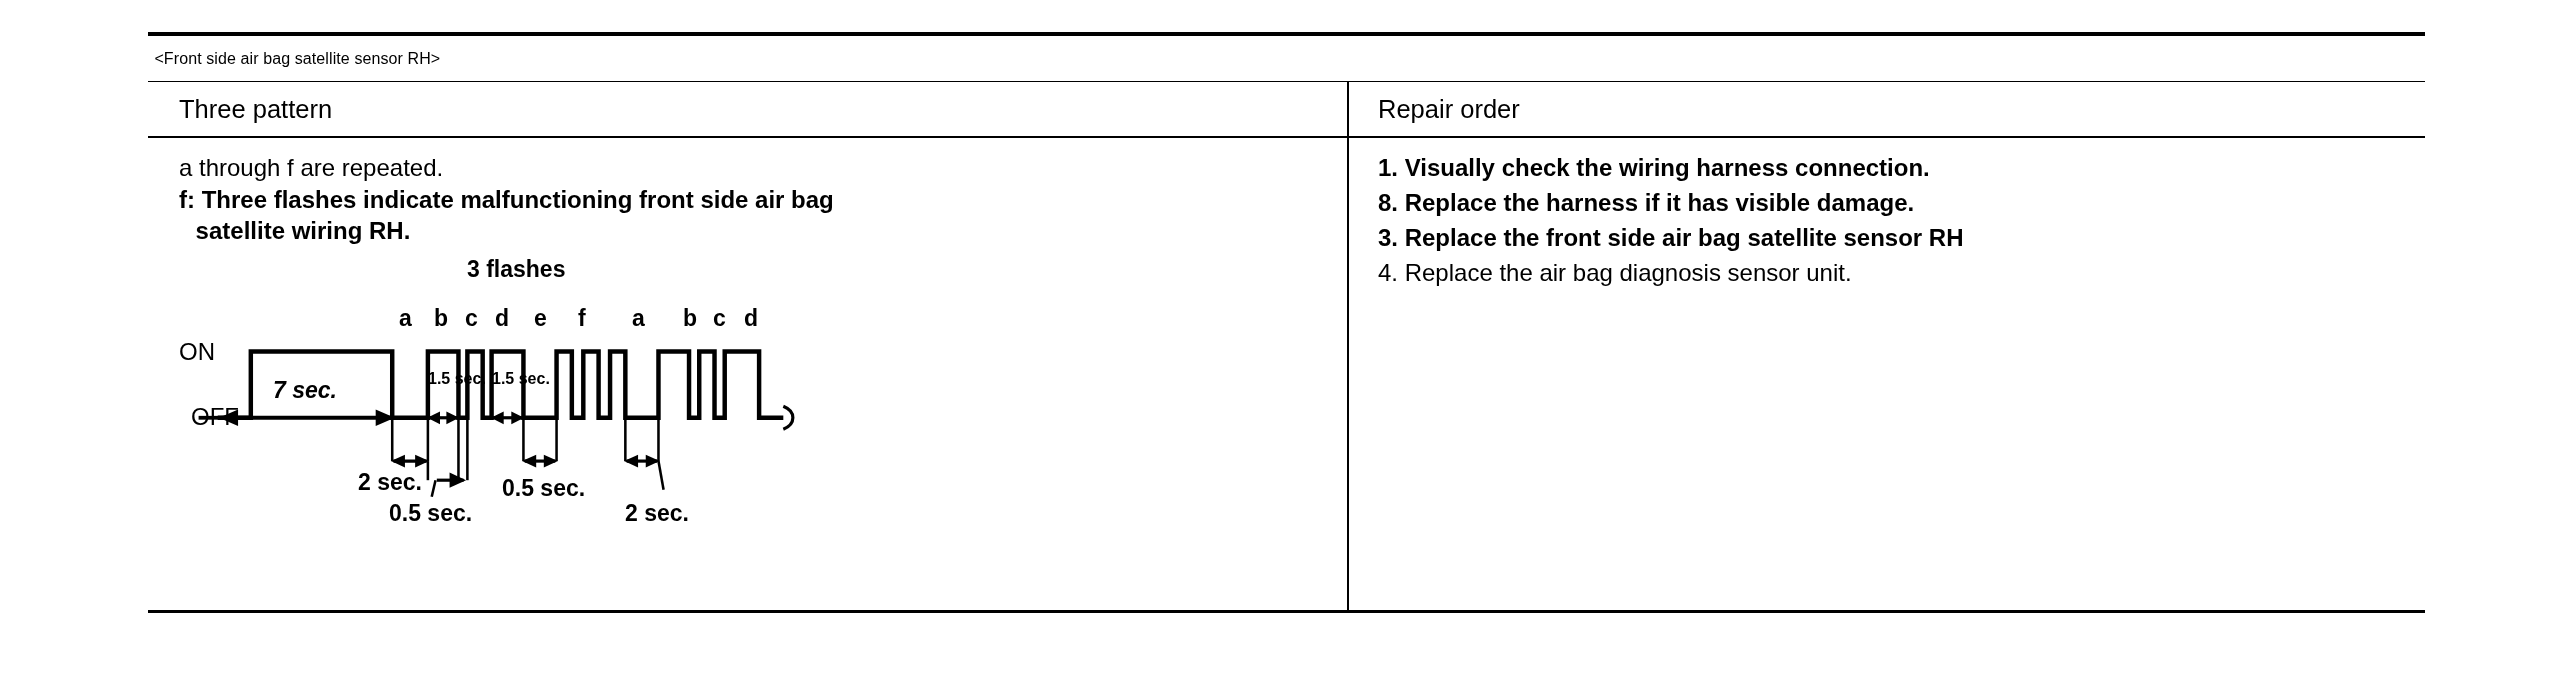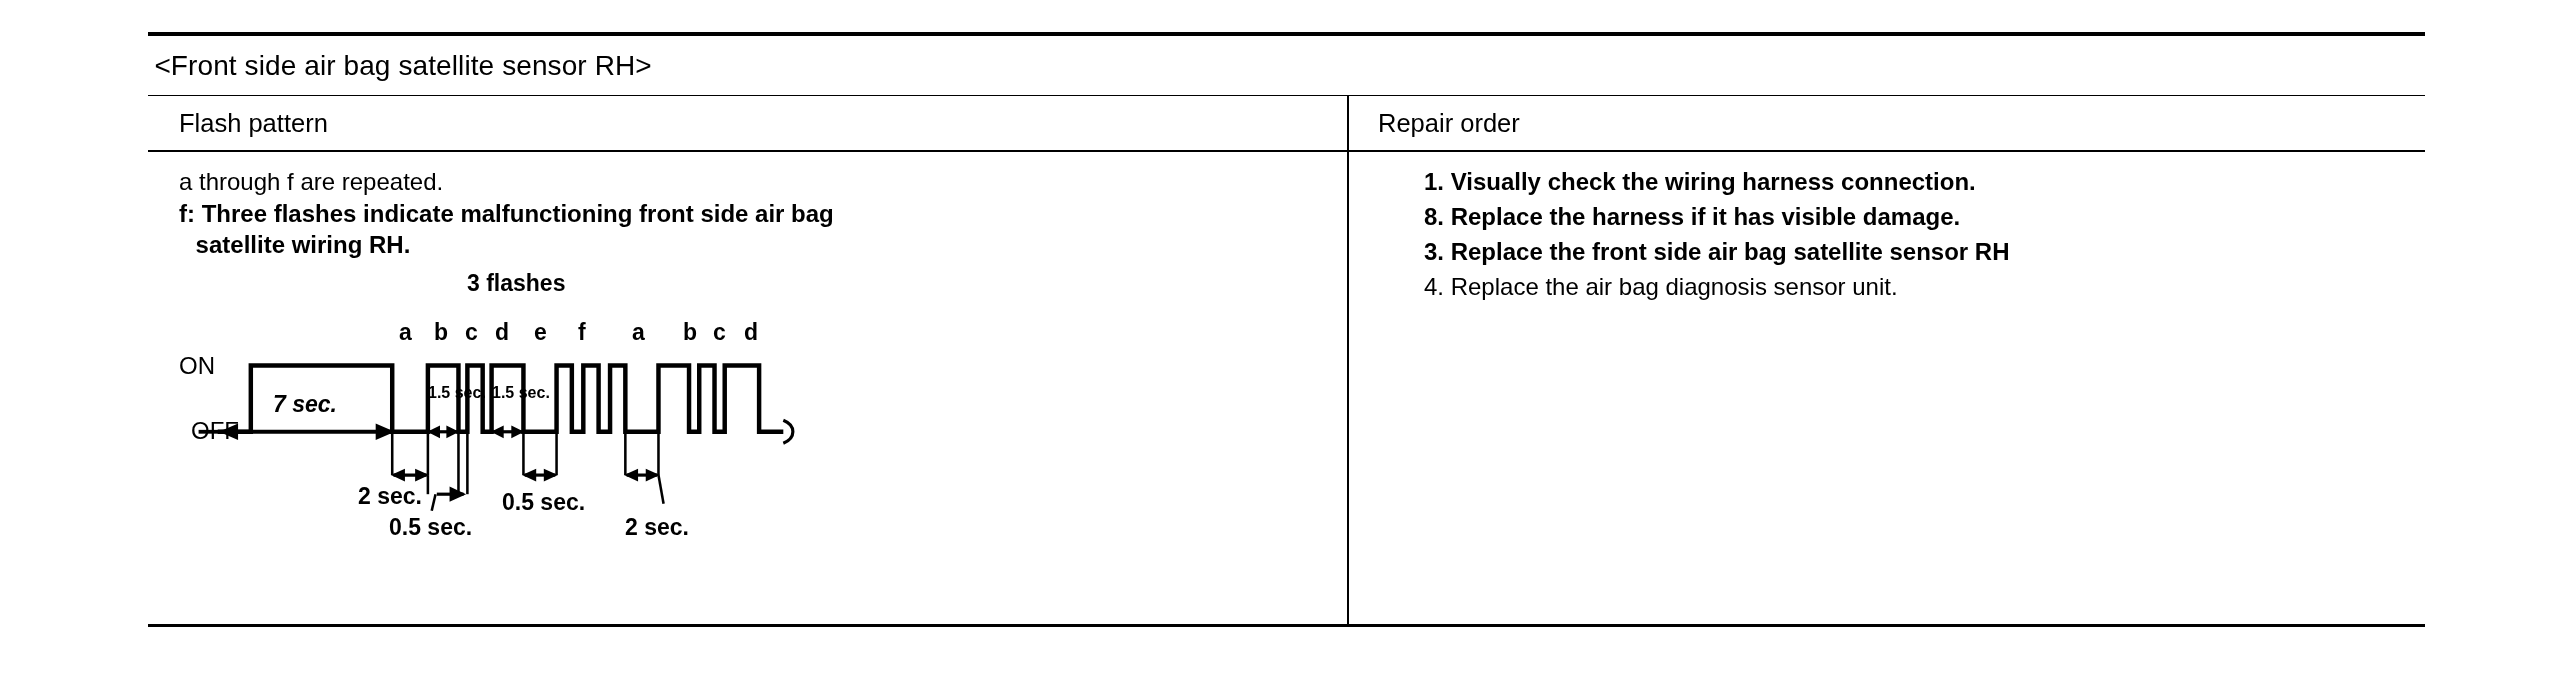--- a/index.html
+++ b/index.html
@@ -34,21 +34,21 @@
     height: 1.9px;
     background: #000;
     width: 100%;
   }
   .rule-bottom {
     height: 3.8px;
     background: #000;
     width: 100%;
   }
   .caption {
-    font-size: 28px;
+    font-size: 16px;
     padding: 14px 0 12.8px 6.4px;
     letter-spacing: 0.1px;
   }
   .head-row {
     display: flex;
     position: relative;
   }
   .head-cell-left {
     width: 1199px;
     font-size: 25.5px;
@@ -69,21 +69,20 @@
   .body-cell-left {
     width: 1199px;
     box-sizing: border-box;
     padding: 14px 15px 0 31px;
     position: relative;
   }
   .body-cell-right {
     flex: 1;
     box-sizing: border-box;
     padding: 14px 0 0 31px;
-    margin-left: 46px;
   }
   .vline {
     position: absolute;
     left: 1199px;
     top: 0;
     bottom: 0;
     width: 1.9px;
     background: #000;
   }
   .ltext {
@@ -149,21 +148,21 @@
   <div class="table-wrap">
 
     <div class="rule-top"></div>
 
     <div class="caption">&lt;Front side air bag satellite sensor RH&gt;</div>
 
     <div class="rule-mid"></div>
 
     <div class="head-row">
       <div class="vline"></div>
-      <div class="head-cell-left">Flash pattern</div>
+      <div class="head-cell-left">Three pattern</div>
       <div class="head-cell-right">Repair order</div>
     </div>
 
     <div class="rule-mid"></div>
 
     <div class="body-row">
       <div class="vline"></div>
 
       <div class="body-cell-left">
         <div class="ltext">

